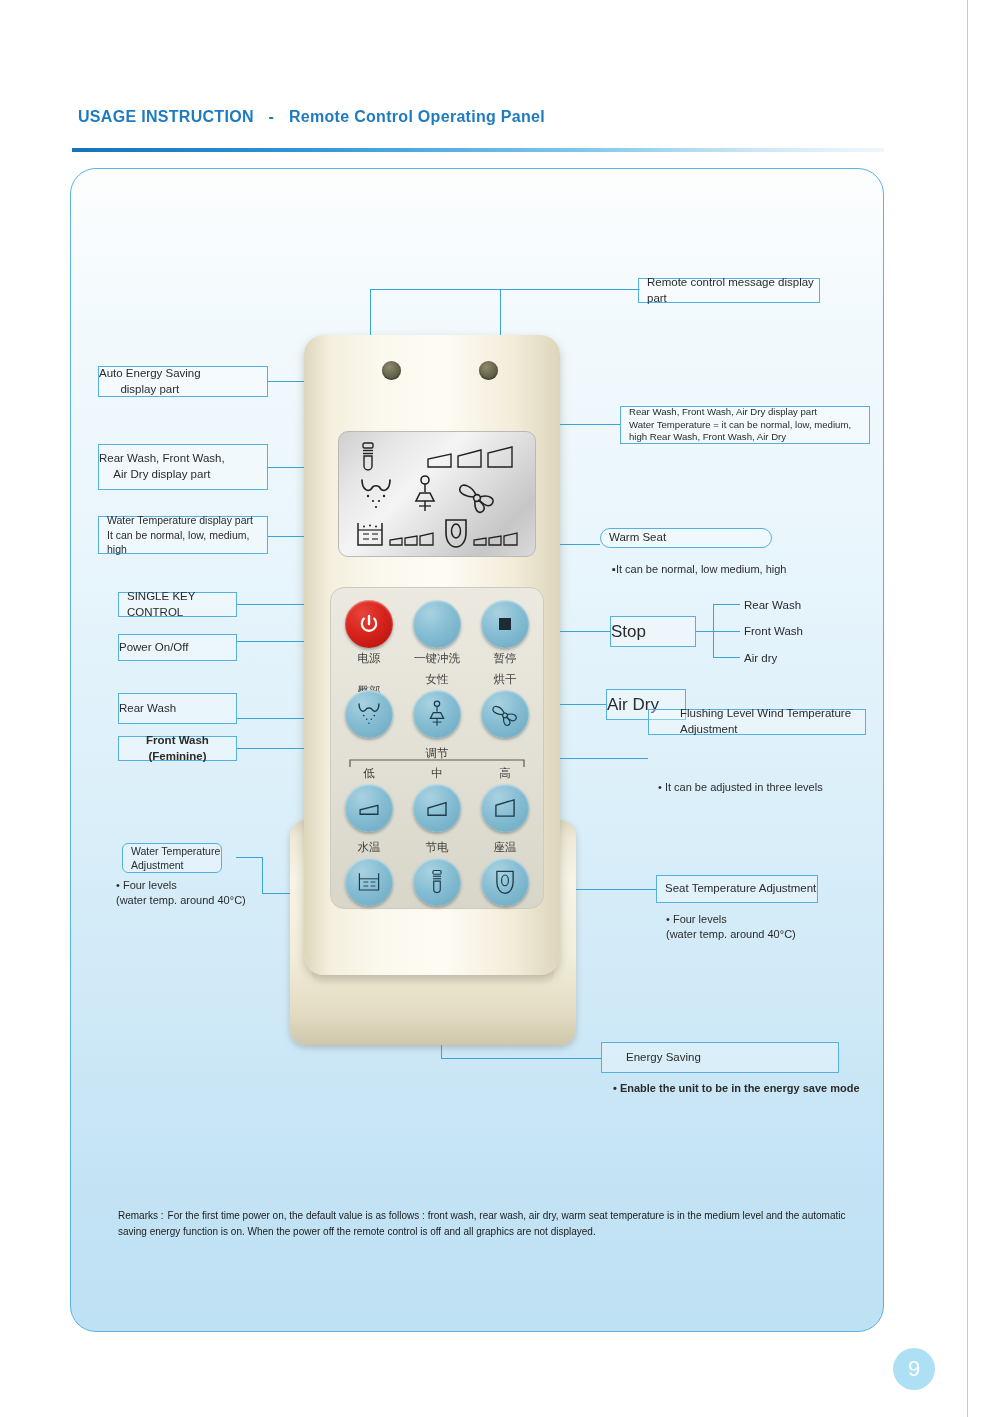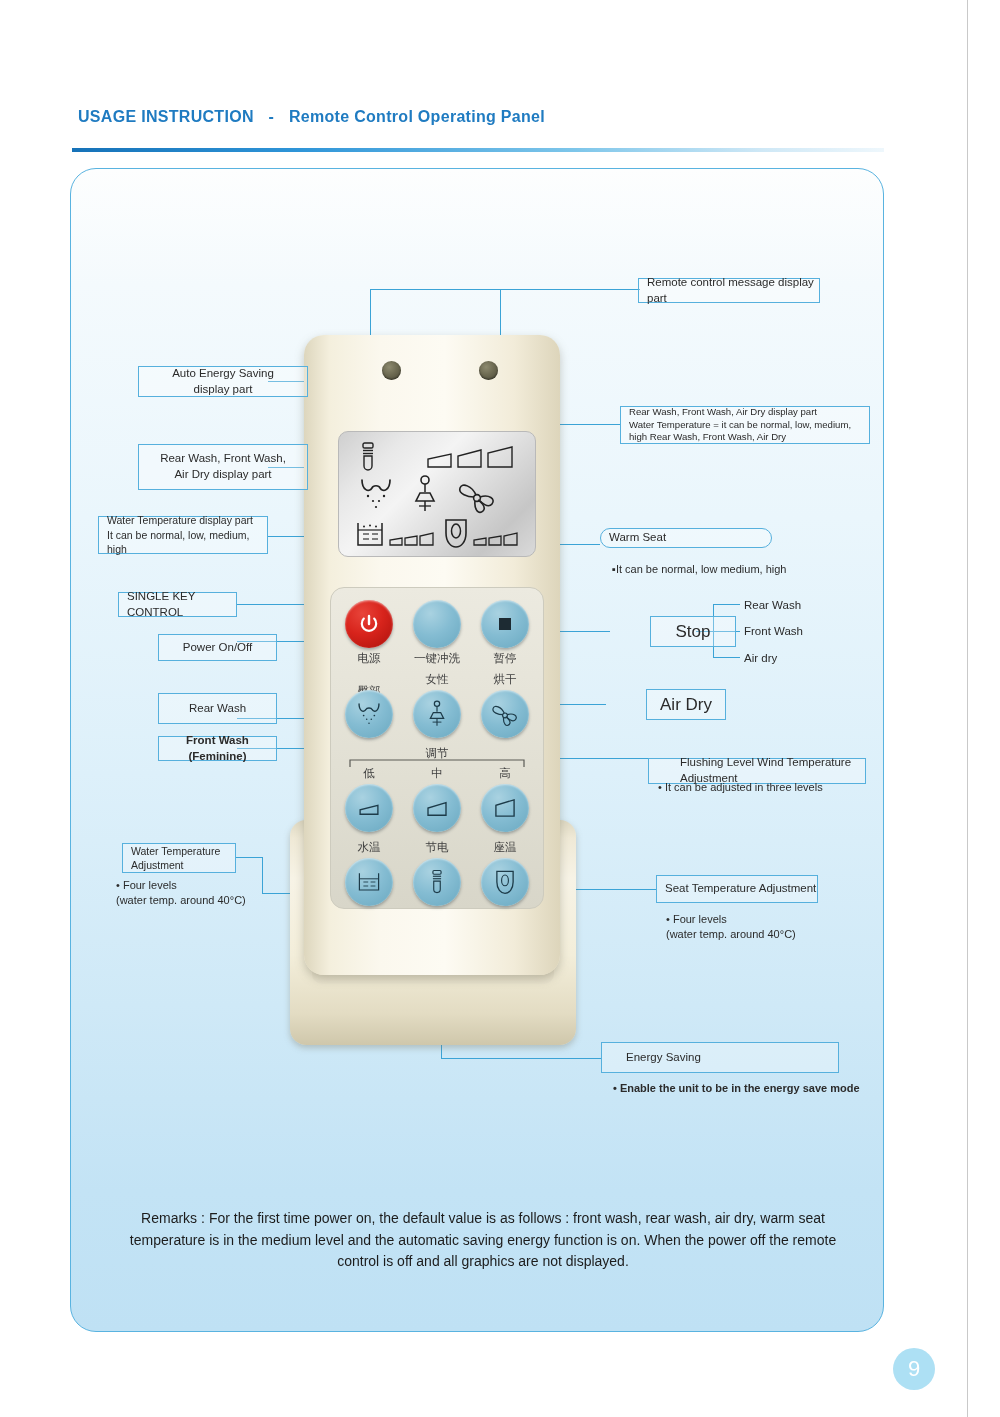--- a/index.html
+++ b/index.html
@@ -24,21 +24,21 @@
      background:linear-gradient(to bottom,#fdfefe 0%,#f4fafd 10%,#eaf6fc 30%,#ddf0fa 52%,#cfe9f7 72%,#c3e3f5 88%,#bfe1f4 100%);}
 
   
   .pagenum{position:absolute;left:893px;top:1348px;width:42px;height:42px;border-radius:50%;
      background:#ade0f4;color:#ffffff;font-size:22px;display:flex;align-items:center;justify-content:center;}
 
   
   .cbox{position:absolute;border:1px solid #56b0dd;background:rgba(255,255,255,.30);
         display:flex;align-items:center;box-sizing:border-box;}
   .cbox .txt{font-size:11.5px;line-height:1.38;color:#2b2b2b;}
-  .cbox.center{justify-content:center;text-align:center;margin-left:40px;}
+  .cbox.center{justify-content:flex-start;text-align:center;}
   .cbox.left{justify-content:flex-start;padding-left:8px;text-align:left;}
   .cbox.big .txt{font-size:17px;}
   .note{position:absolute;font-size:11px;color:#2b2b2b;line-height:1.35;}
   .plain{position:absolute;font-size:11.5px;color:#2b2b2b;line-height:1.35;white-space:nowrap;}
 
   
   .ln{position:absolute;background:#3ba3d6;}
   .lh{height:1px;}
   .lv{width:1px;}
 
@@ -386,44 +386,44 @@
     <div class="txt">Stop</div>
   </div>
   <div class="plain" style="left:744px;top:598px;">Rear Wash</div>
   <div class="plain" style="left:744px;top:624px;">Front Wash</div>
   <div class="plain" style="left:744px;top:651px;">Air dry</div>
 
   <div class="cbox center big" style="left:606px;top:689px;width:80px;height:31px;">
     <div class="txt">Air Dry</div>
   </div>
 
-  <div class="cbox left" style="left:648px;top:758px;width:218px;height:26px;padding-left:31px;">
+  <div class="cbox left" style="left:648px;top:709px;width:218px;height:26px;padding-left:31px;">
     <div class="txt">Flushing Level Wind Temperature Adjustment</div>
   </div>
   <div class="note" style="left:658px;top:780px;">• It can be adjusted in three levels</div>
 
-  <div class="cbox left" style="left:122px;top:843px;width:114px;height:30px;">
+  <div class="cbox left" style="left:122px;top:843px;width:100px;height:30px;border-radius:6px;">
     <div class="txt" style="white-space:pre-line;font-size:10.5px">Water Temperature
 Adjustment</div>
   </div>
   <div class="note" style="left:116px;top:878px;white-space:pre-line">• Four levels
   (water temp. around 40°C)</div>
 
   <div class="cbox left" style="left:656px;top:875px;width:162px;height:28px;">
     <div class="txt">Seat Temperature Adjustment</div>
   </div>
   <div class="note" style="left:666px;top:912px;white-space:pre-line">• Four levels
      (water temp. around 40°C)</div>
 
   <div class="cbox left" style="left:601px;top:1042px;width:238px;height:31px;padding-left:24px;">
     <div class="txt">Energy Saving</div>
   </div>
   <div class="note" style="left:613px;top:1081px;font-weight:bold;">• Enable the unit to be in the energy save mode</div>
 
-  <div style="position:absolute;left:118px;top:1208px;width:730px;font-size:14px;line-height:1.55;color:#1c1c1c;text-align:center;">
+  <div style="position:absolute;left:118px;top:1208px;width:730px;font-size:10px;line-height:1.55;color:#1c1c1c;">
     <span style="padding-right:4px;">Remarks :</span><span>For the first time power on, the default value is as follows : front wash, rear wash, air dry, warm seat temperature is in the medium level and the automatic saving energy function is on.  When the power off the remote control is off and all graphics are not displayed.</span>
   </div>
 
   <div class="pagenum">
     <span>9</span>
   </div>
 
 </div>
 
 </body></html>

